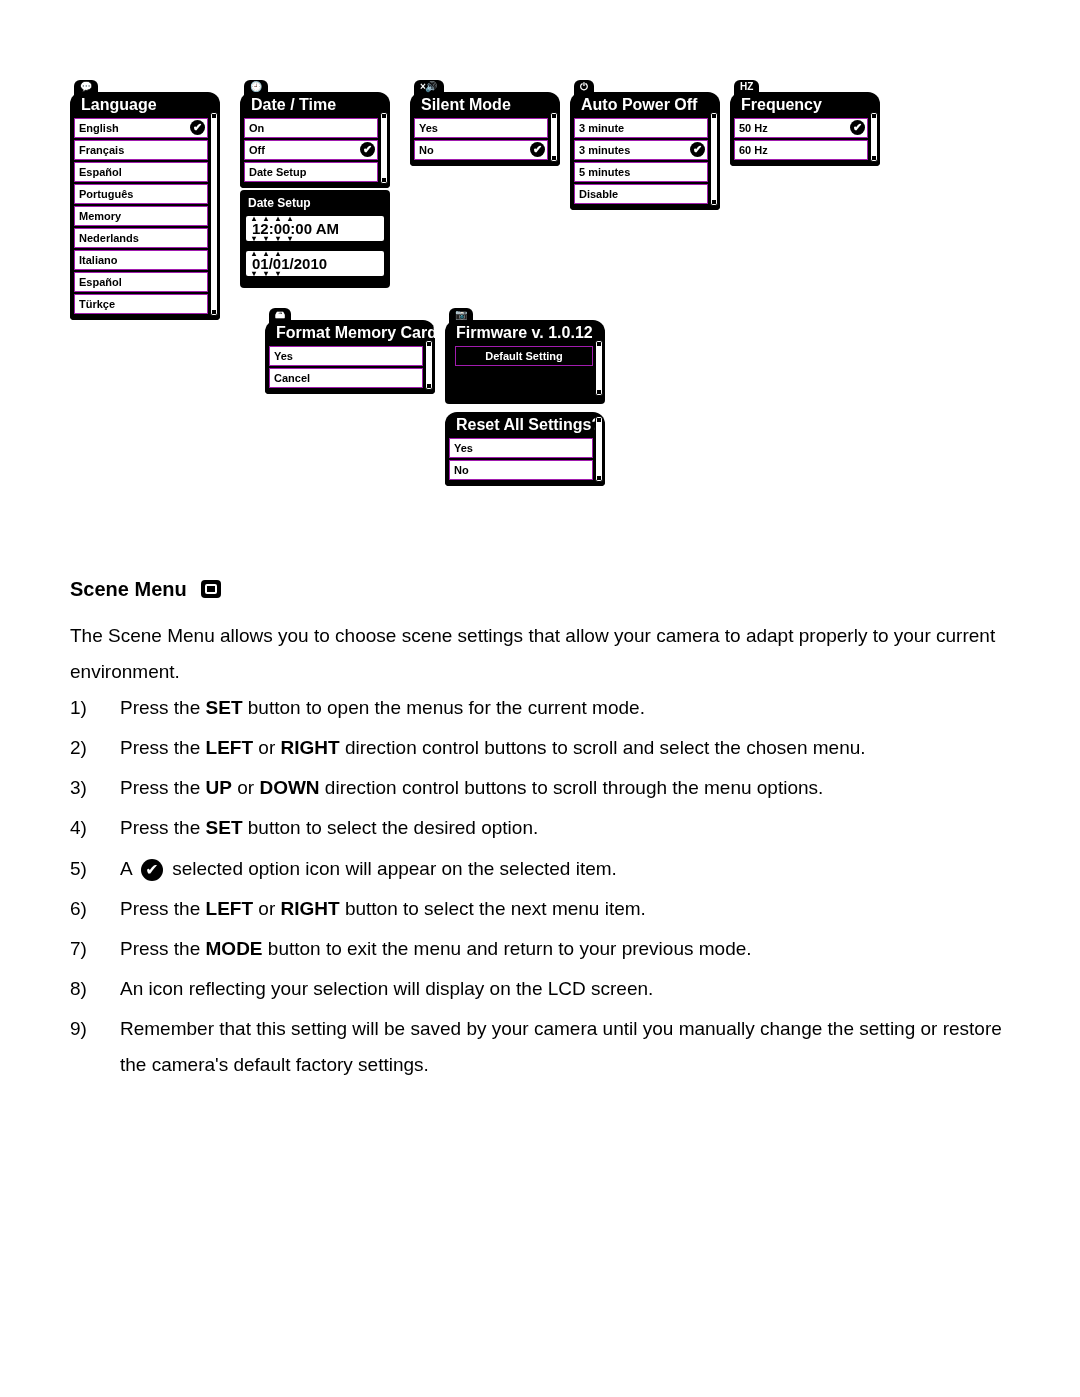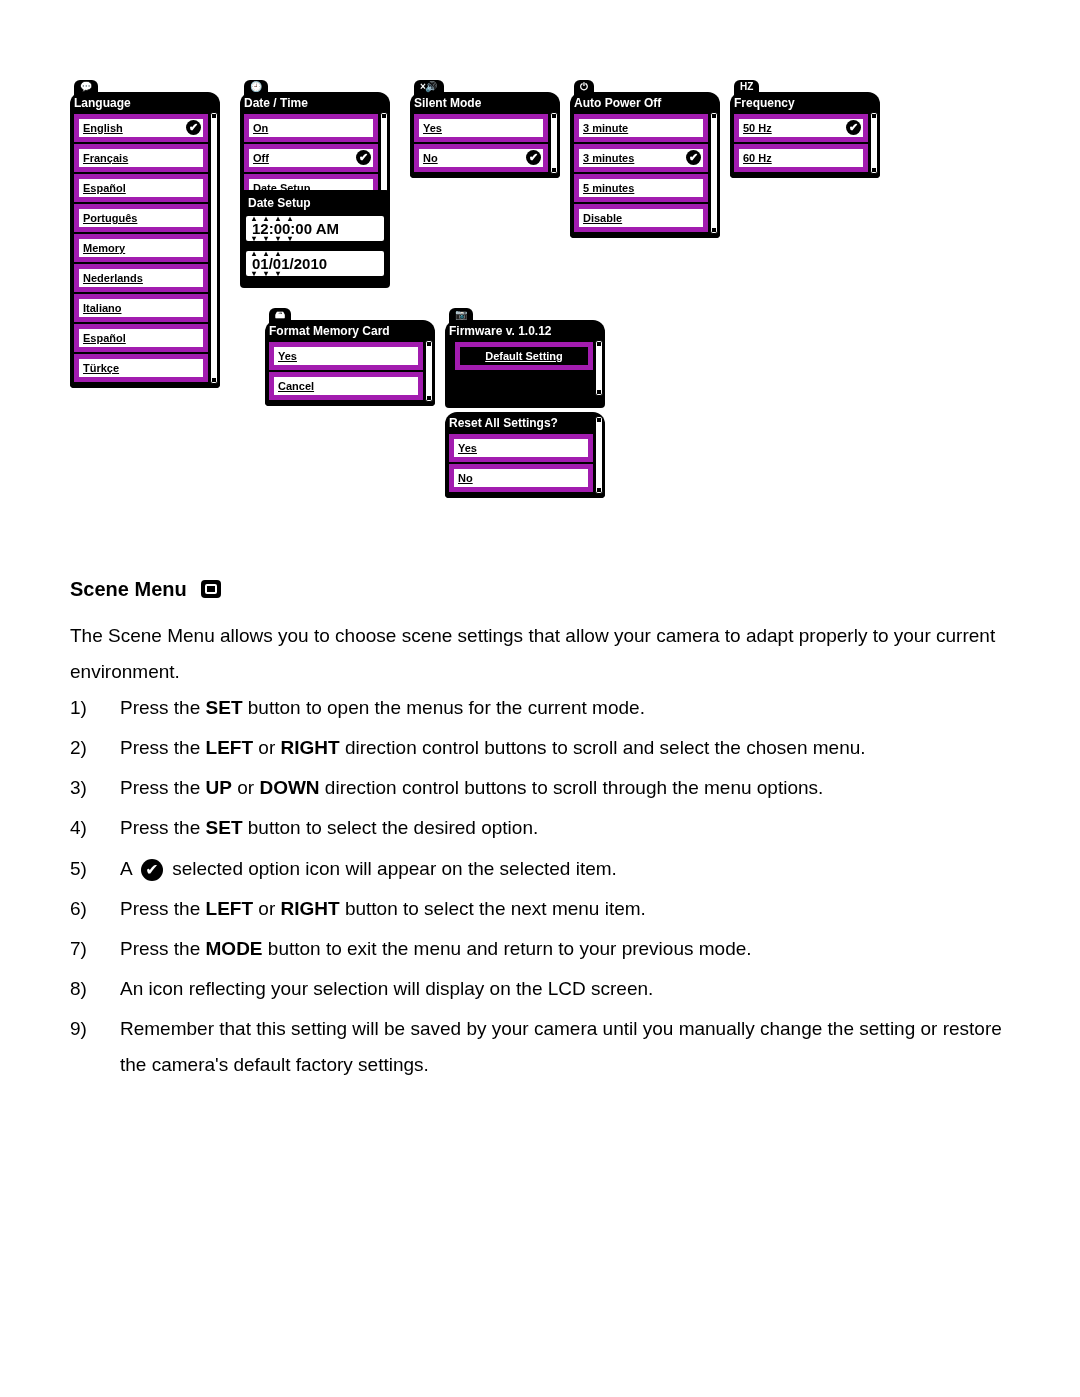--- a/index.html
+++ b/index.html
@@ -35,42 +35,41 @@
     background:#000;
     color:#fff;
     font-size:10px;
     font-weight:bold;
     padding:2px 6px 4px 6px;
     border-radius:6px 6px 0 0;
     line-height:1;
   }
   .menu .title{
     color:#fff;
-    font-size:12px;
+    font-size:16px;
     font-weight:bold;
-    padding:4px 6px 4px 4px;
+    padding:4px 6px 4px 11px;
     white-space:nowrap;
   }
   .menu .body{
     background:#000;
     padding:0 4px 6px 4px;
     border-radius:0 0 4px 4px;
   }
   .row{
     background:#fff;
-    border:5px solid #a21caf;
+    border:1px solid #a21caf;
     font-size:11px;
     font-weight:bold;
     padding:2px 4px;
     margin-bottom:2px;
     position:relative;
     white-space:nowrap;
     min-height:14px;
     line-height:14px;
-    text-decoration:underline;
   }
   .row:last-child{margin-bottom:0;}
   .row .chk{
     position:absolute;
     right:2px;
     top:1px;
     width:15px;height:15px;
     border-radius:50%;
     background:#000;
     color:#fff;

